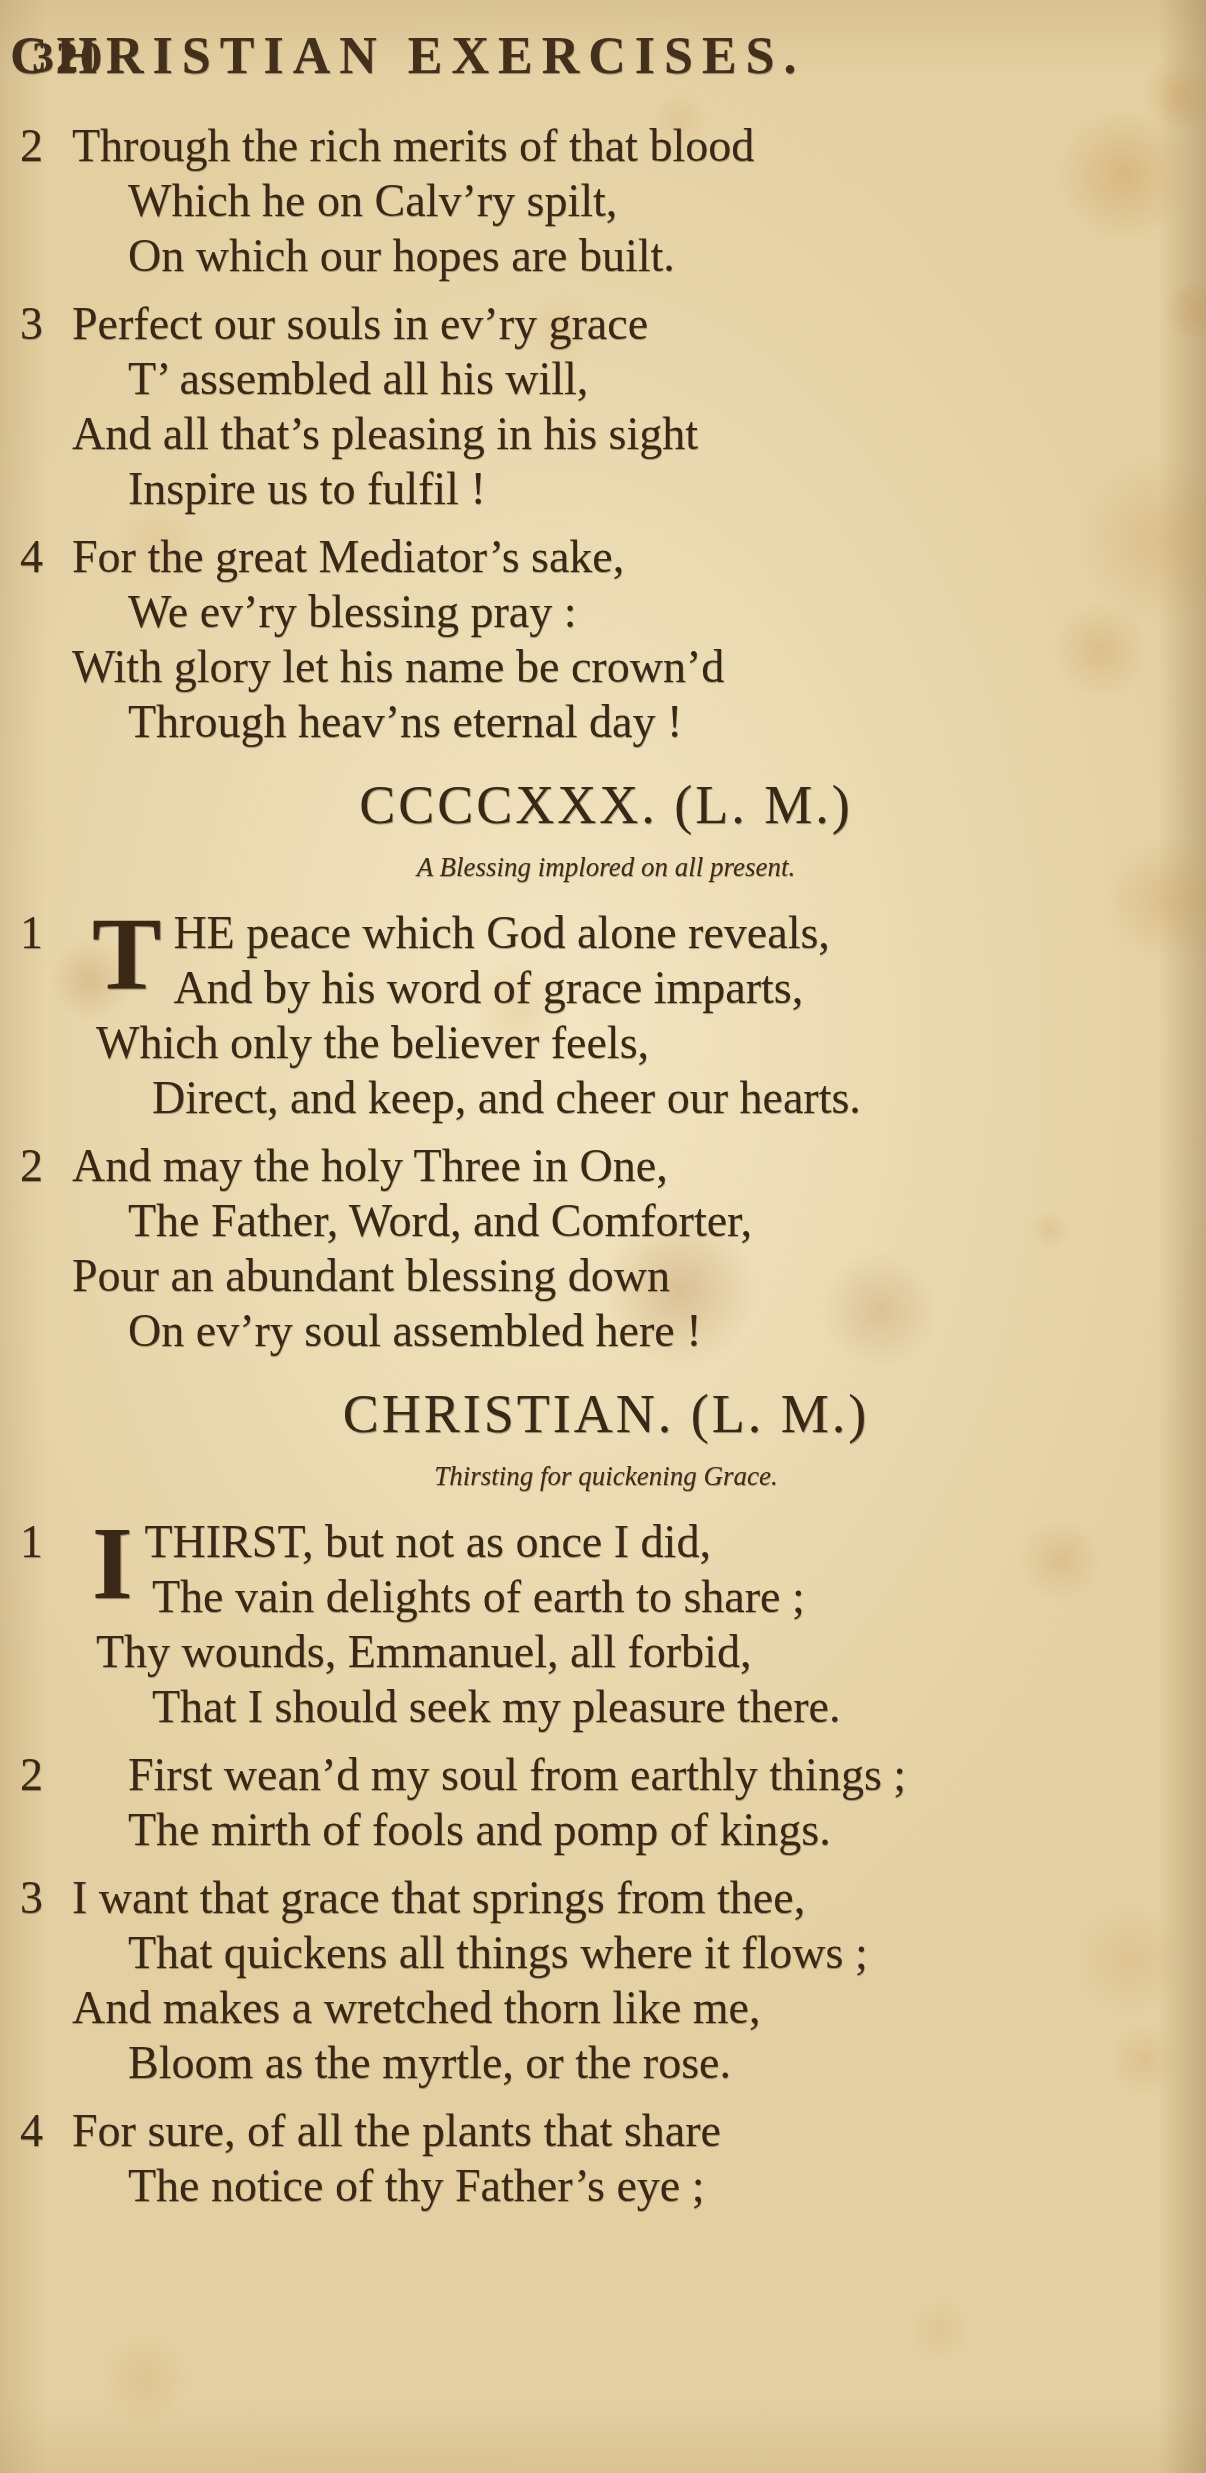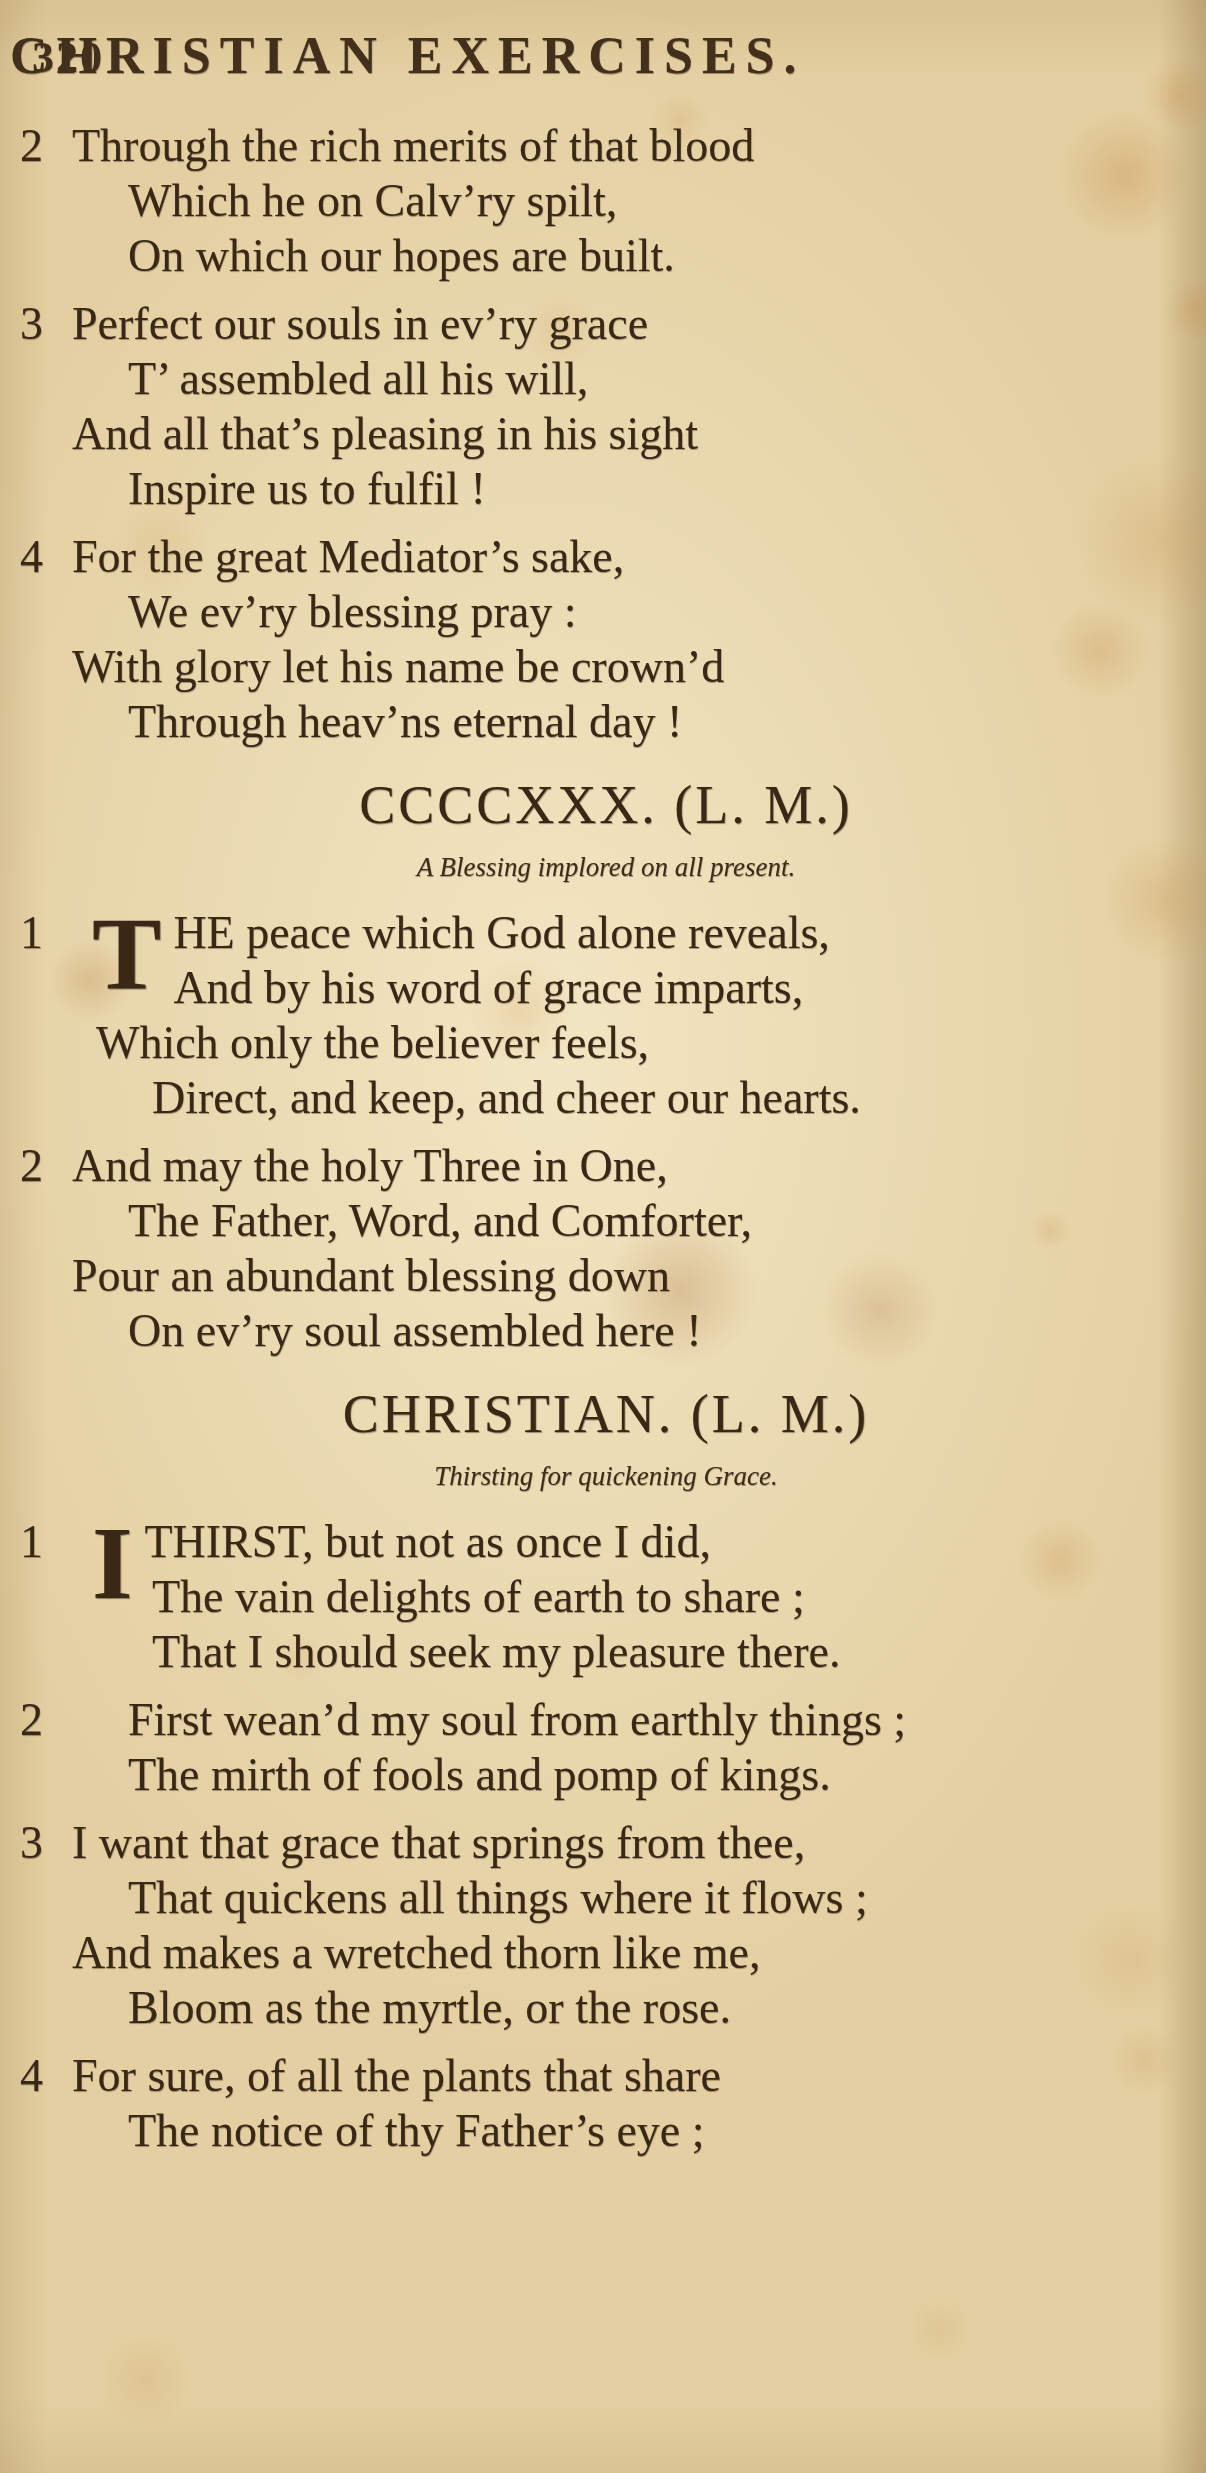--- a/index.html
+++ b/index.html
@@ -146,20 +146,21 @@
           <div class="verse-line">Pour an abundant blessing down</div>
           <div class="verse-line indent">On ev’ry soul assembled here !</div>
         </div>
         <div class="hymn-heading">CHRISTIAN. (L. M.)</div>
         <div class="hymn-subtitle">Thirsting for quickening Grace.</div>
         <div class="stanza has-drop-cap">
           <span class="stanza-number">1</span>
           <span class="drop-cap">I</span>
           <div class="verse-line">THIRST, but not as once I did,</div>
           <div class="verse-line indent">The vain delights of earth to share ;</div>
+          <div class="verse-line">Thy wounds, Emmanuel, all forbid,</div>
           <div class="verse-line indent">That I should seek my pleasure there.</div>
         </div>
         <div class="stanza">
           <span class="stanza-number">2</span>
           <div class="verse-line indent">First wean’d my soul from earthly things ;</div>
           <div class="verse-line indent">The mirth of fools and pomp of kings.</div>
         </div>
         <div class="stanza">
           <span class="stanza-number">3</span>
           <div class="verse-line">I want that grace that springs from thee,</div>

